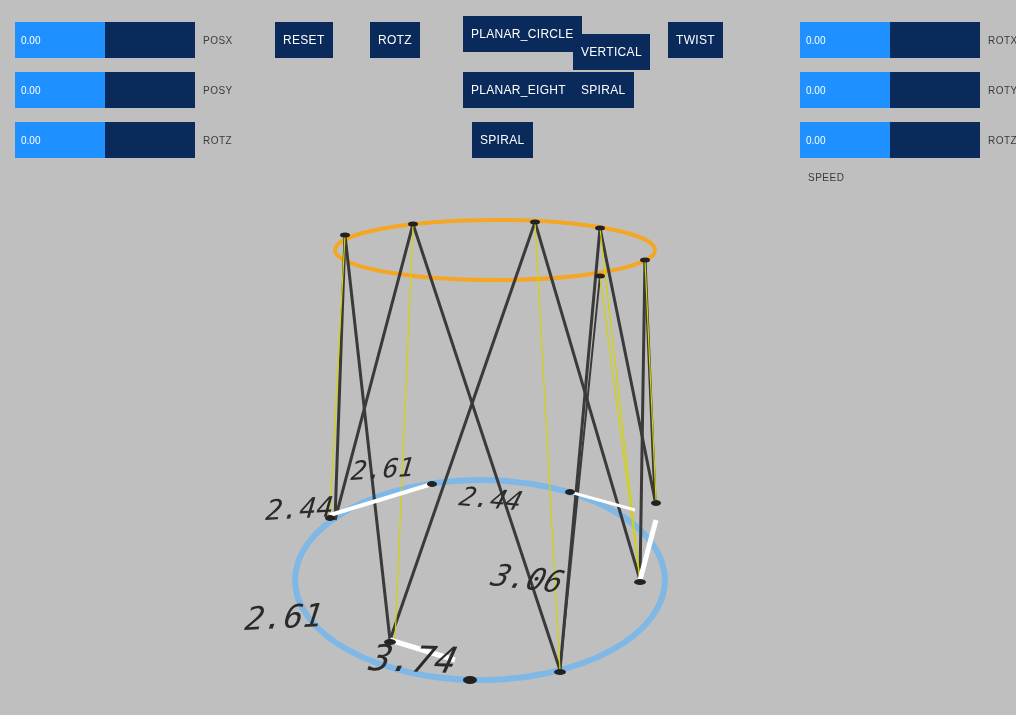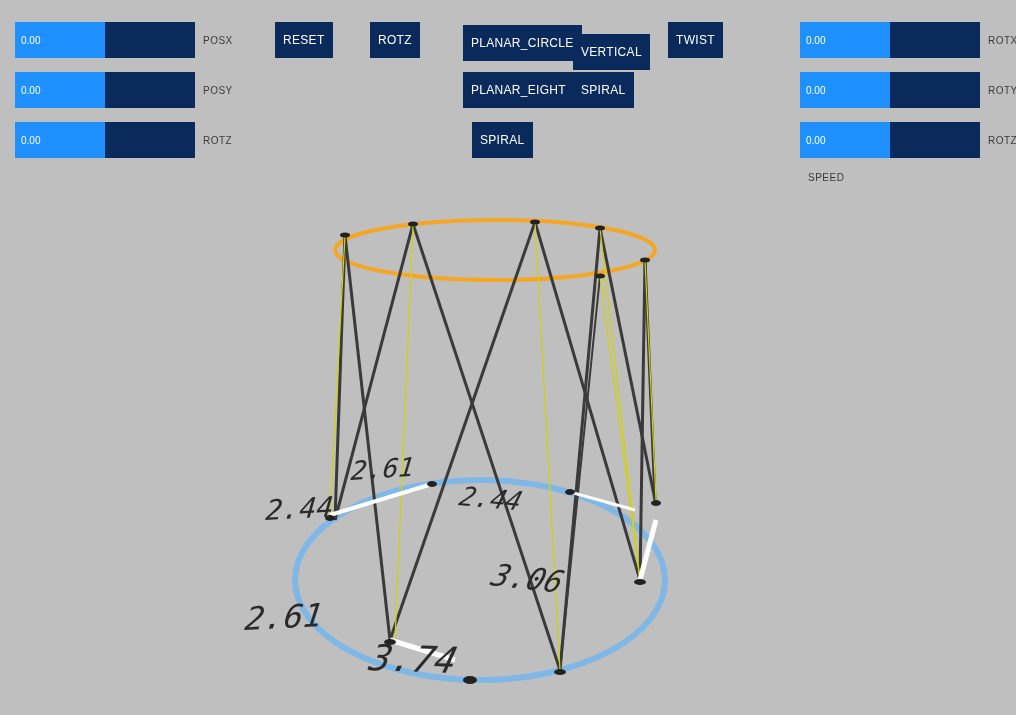--- a/index.html
+++ b/index.html
@@ -119,21 +119,21 @@
   </div>
   <div class="slider-label">ROTZ</div>
 </div>
 
 <div class="slider-group" style="left:800px; top:172px;">
   <div class="slider-label">SPEED</div>
 </div>
 
 <div class="btn" style="left:275px; top:22px;">RESET</div>
 <div class="btn" style="left:370px; top:22px;">ROTZ</div>
-<div class="btn" style="left:463px; top:25px;">PLANAR_CIRCLE</div>
+<div class="btn" style="left:463px; top:16px;">PLANAR_CIRCLE</div>
 <div class="btn" style="left:573px; top:22px;margin-top:12px;">VERTICAL</div>
 <div class="btn" style="left:668px; top:22px;">TWIST</div>
 
 <div class="btn" style="left:463px; top:72px;">PLANAR_EIGHT</div>
 <div class="btn" style="left:573px; top:72px;">SPIRAL</div>
 
 <div class="btn" style="left:472px; top:122px;text-align:right;">SPIRAL</div>
 
 <svg class="canvas-area" viewBox="0 0 1016 715">
 

